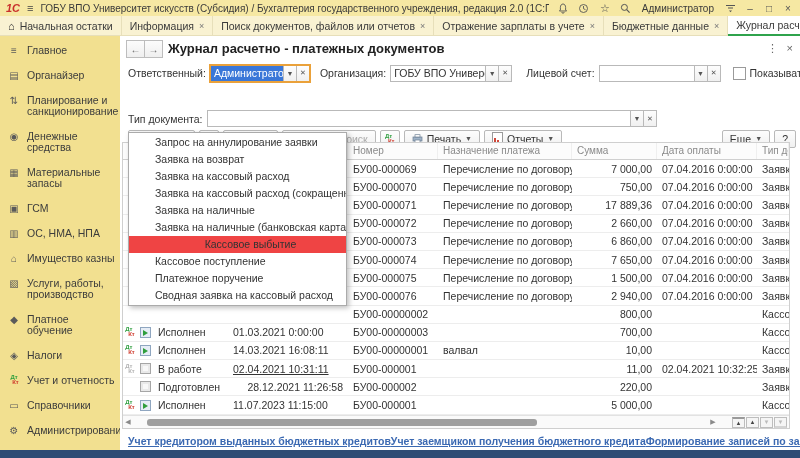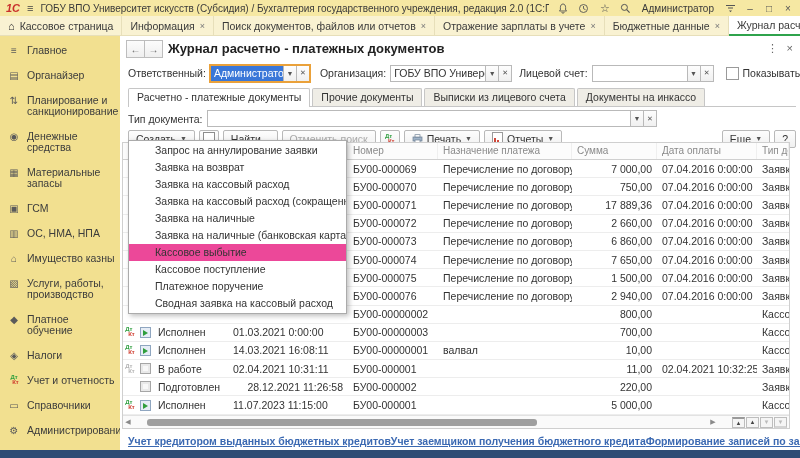--- a/index.html
+++ b/index.html
@@ -94,24 +94,24 @@
   .htrack{position:relative;width:575px;height:9px;flex:none;}
   .hthumb{position:absolute;left:14px;top:1px;width:390px;height:7px;background:#9f9f9f;border-radius:3px;}
   .navbtns{margin-left:auto;display:flex;gap:1px;padding-right:2px;}
   .nbtn{width:13px;height:11px;border:1px solid #bdbdbd;background:#f5f5f5;font-size:6px;display:flex;align-items:center;justify-content:center;box-sizing:border-box;}
   .nbtn.dk{color:#444;}
   .nbtn.lt{color:#bbb;}
   
   .flinks{position:absolute;left:8px;right:6px;top:398px;height:14px;display:flex;justify-content:space-between;align-items:center;}
   .flink{color:#3b69b2;text-decoration:underline;white-space:nowrap;font-weight:bold;}
   
-  .cmenu{position:absolute;left:8px;top:104px;width:219px;background:#fff;border:1px solid #ababab;
+  .cmenu{position:absolute;left:8px;top:96px;width:219px;background:#fff;border:1px solid #ababab;
          box-shadow:2px 2px 5px rgba(0,0,0,.25);z-index:5;padding:1px 0;box-sizing:border-box;}
   .citem{height:17px;line-height:17px;padding-left:26px;color:#333;white-space:nowrap;overflow:hidden;}
-  .citem.hl{background:#ec4899;}
+  .citem.hl{background:#ef4444;text-align:center;}
   
   .statusbar{position:absolute;left:0;bottom:0;width:800px;height:8px;background:#2d4c74;}
   svg{display:block;}
 </style>
 </head>
 <body>
 
 <div class="titlebar">
   <span class="logo1c">1С</span>
   <span class="tb-burger">≡</span>
@@ -142,21 +142,21 @@
       </svg>
   </span>
   <span class="winbtn">–</span>
   <span class="winbtn">□</span>
   <span class="winbtn">×</span>
 </div>
 
 <div class="tabbar">
     <div class="tab">
       <span class="home-ic">⌂</span>
-      <span class="tab-lb">Кассовое страница</span>
+      <span class="tab-lb">Начальная остатки</span>
     </div>
     <div class="tab">
       <span class="tab-lb">Информация</span>
       <span class="tab-x">×</span>
     </div>
     <div class="tab">
       <span class="tab-lb">Поиск документов, файлов или отчетов</span>
       <span class="tab-x">×</span>
     </div>
     <div class="tab">
@@ -247,37 +247,31 @@
       <span class="val selblue" style="width:74px;">Администратор</span>
       <span class="cb">▼</span>
       <span class="cb">✕</span>
     </span>
     <span class="flabel" style="margin-left:6px;">Организация:</span>
     <span class="combo">
       <span class="val" style="width:96px;">ГОБУ ВПО Университет</span>
       <span class="cb">▼</span>
       <span class="cb">✕</span>
     </span>
-    <span class="flabel" style="margin-left:3px;">Лицевой счет:</span>
+    <span class="flabel" style="margin-left:10px;">Лицевой счет:</span>
     <span class="combo">
       <span class="val" style="width:96px;"></span>
       <span class="cb">▼</span>
       <span class="cb">✕</span>
     </span>
     <span class="chk"></span>
     <span class="flabel">Показывать остатки</span>
 
   </div>
 
-  <div class="itabs">
-      <span class="itab active">Расчетно - платежные документы</span>
-      <span class="itab">Прочие документы</span>
-      <span class="itab">Выписки из лицевого счета</span>
-      <span class="itab">Документы на инкассо</span>
-    </div>
 
   <div class="typerow">
     <span class="flabel">Тип документа:</span>
     <span class="combo" style="flex:1;">
       <span class="val"></span>
       <span class="cb">▼</span>
       <span class="cb">✕</span>
     </span>
   </div>
 
@@ -473,21 +467,21 @@
           <span class="gc icon first" style="width: 14px;">
             <span class="dtkt unposted">
               <b>Дт</b>
               <i>Кт</i>
             </span>
           </span>
           <span class="gc icon" style="width: 16px;">
             <span class="sic plain"></span>
           </span>
           <span class="gc" style="width: 75px;">В работе</span>
-          <span class="gc" style="width: 120px;">02.04.2021 10:31:11</span>
+          <span class="gc" style="width: 120px; text-decoration: underline;">02.04.2021 10:31:11</span>
           <span class="gc" style="width: 90px;">БУ00-000001</span>
           <span class="gc" style="width: 134px;"></span>
           <span class="gc num" style="width: 85px;">11,00</span>
           <span class="gc" style="width: 100px;">02.04.2021 10:32:25</span>
           <span class="gc" style="width: 34px; flex: 1 1 auto;">Заявк</span>
         </div>
         <div class="grow">
           <span class="gc icon first" style="width: 14px;"></span>
           <span class="gc icon" style="width: 16px;">
             <span class="sic plain"></span>

